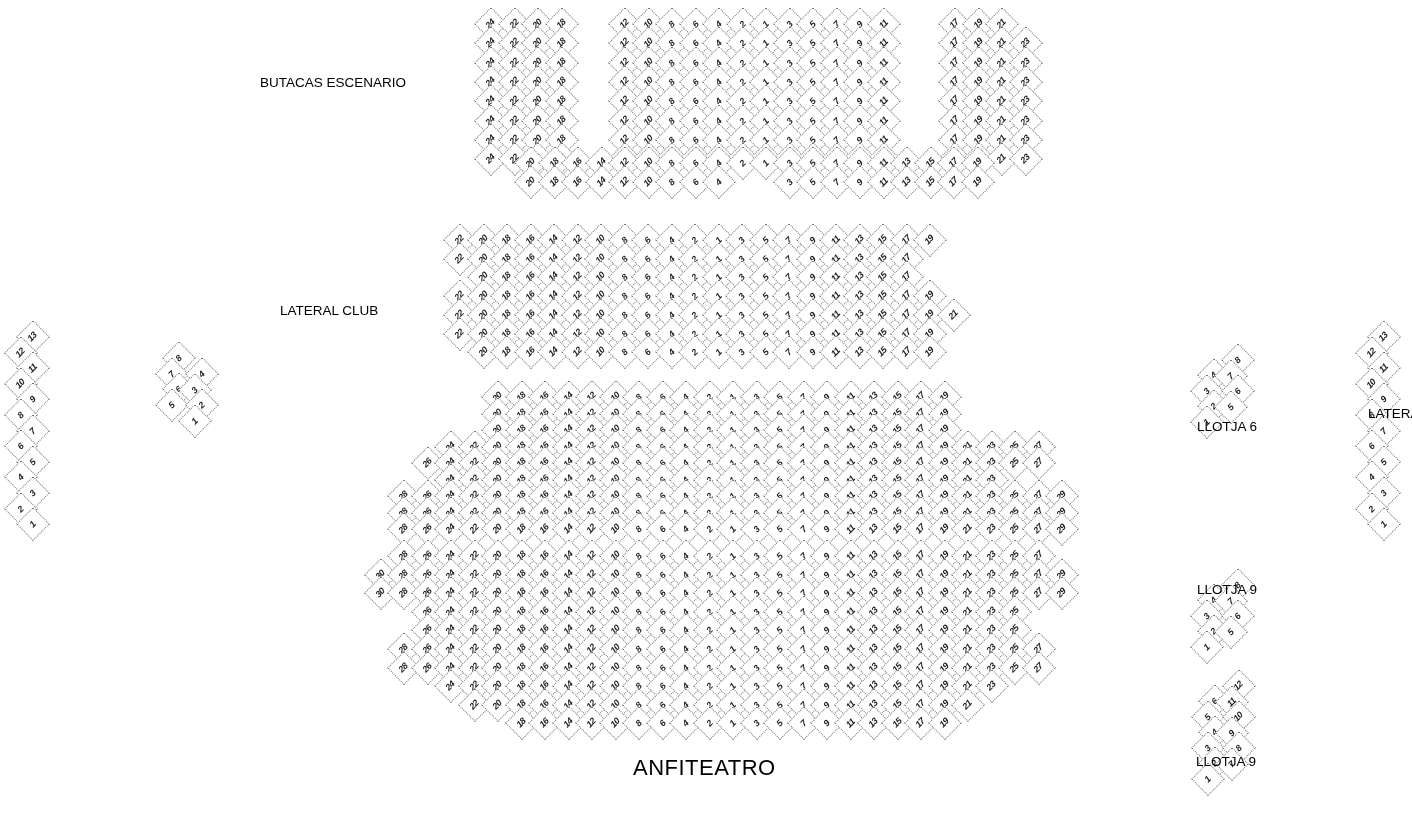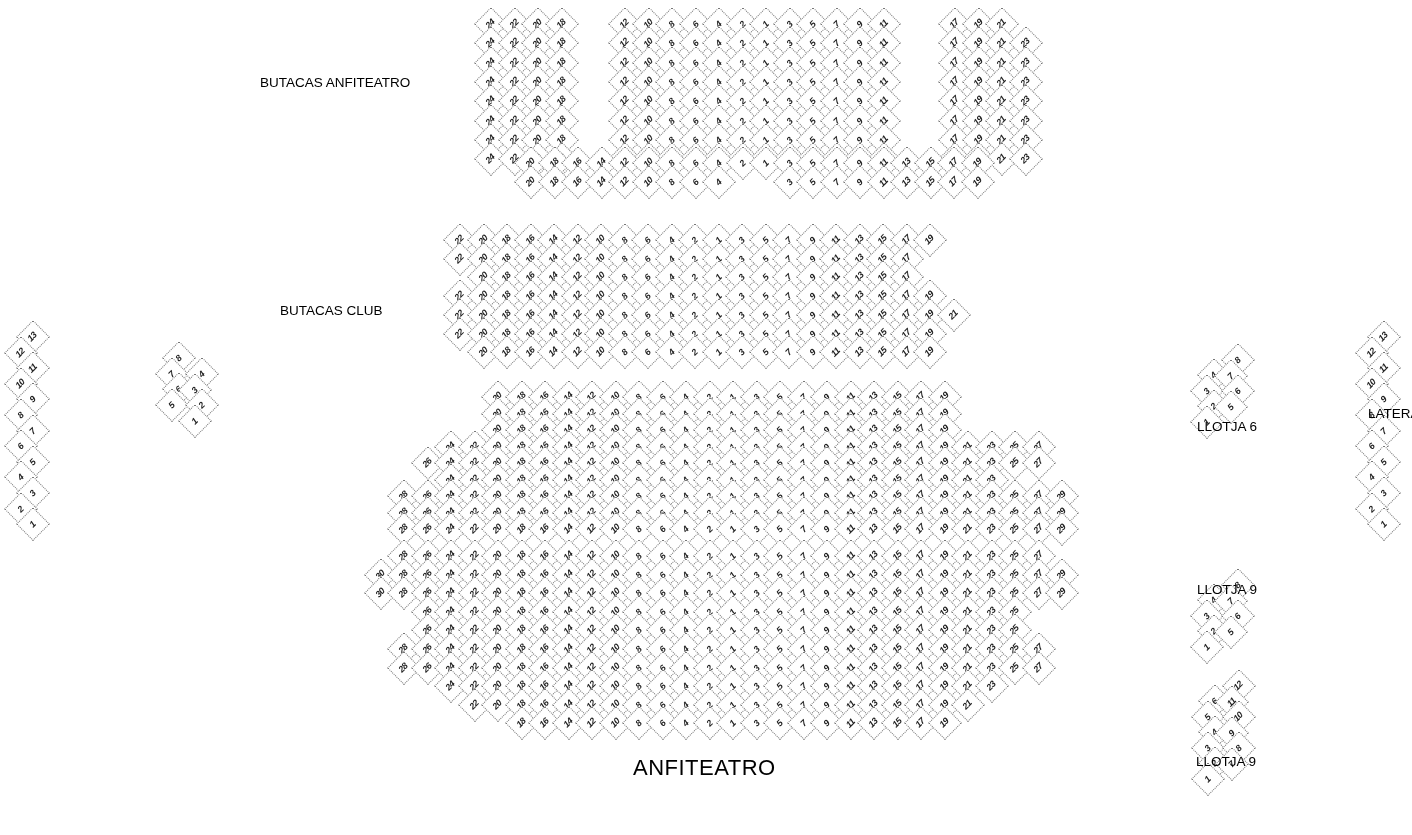--- a/index.html
+++ b/index.html
@@ -2690,23 +2690,23 @@
         <span>9</span>
       </div>
       <div class="seat" style="left: 1227px; top: 736.4px;">
         <span>8</span>
       </div>
       <div class="seat" style="left: 1220px; top: 752px;">
         <span>7</span>
       </div>
     </div>
 
-  <div class="label" style="left:260px; top:75px">BUTACAS ANFITEATRO</div>
+  <div class="label" style="left:260px; top:75px">BUTACAS ESCENARIO</div>
 
-  <div class="label" style="left:280px; top:303px">BUTACAS CLUB</div>
+  <div class="label" style="left:280px; top:303px">LATERAL CLUB</div>
 
   <div class="label label-stage" style="left:633px; top:755px">ANFITEATRO</div>
 
   <div class="label" style="left:1197px; top:419px">LLOTJA 6</div>
 
   <div class="label" style="left:1197px; top:582px">LLOTJA 9</div>
 
   <div class="label" style="left:1196px; top:754px">LLOTJA 9</div>
 
   <div class="label" style="left:1368px; top:406px">LATERAL</div>

